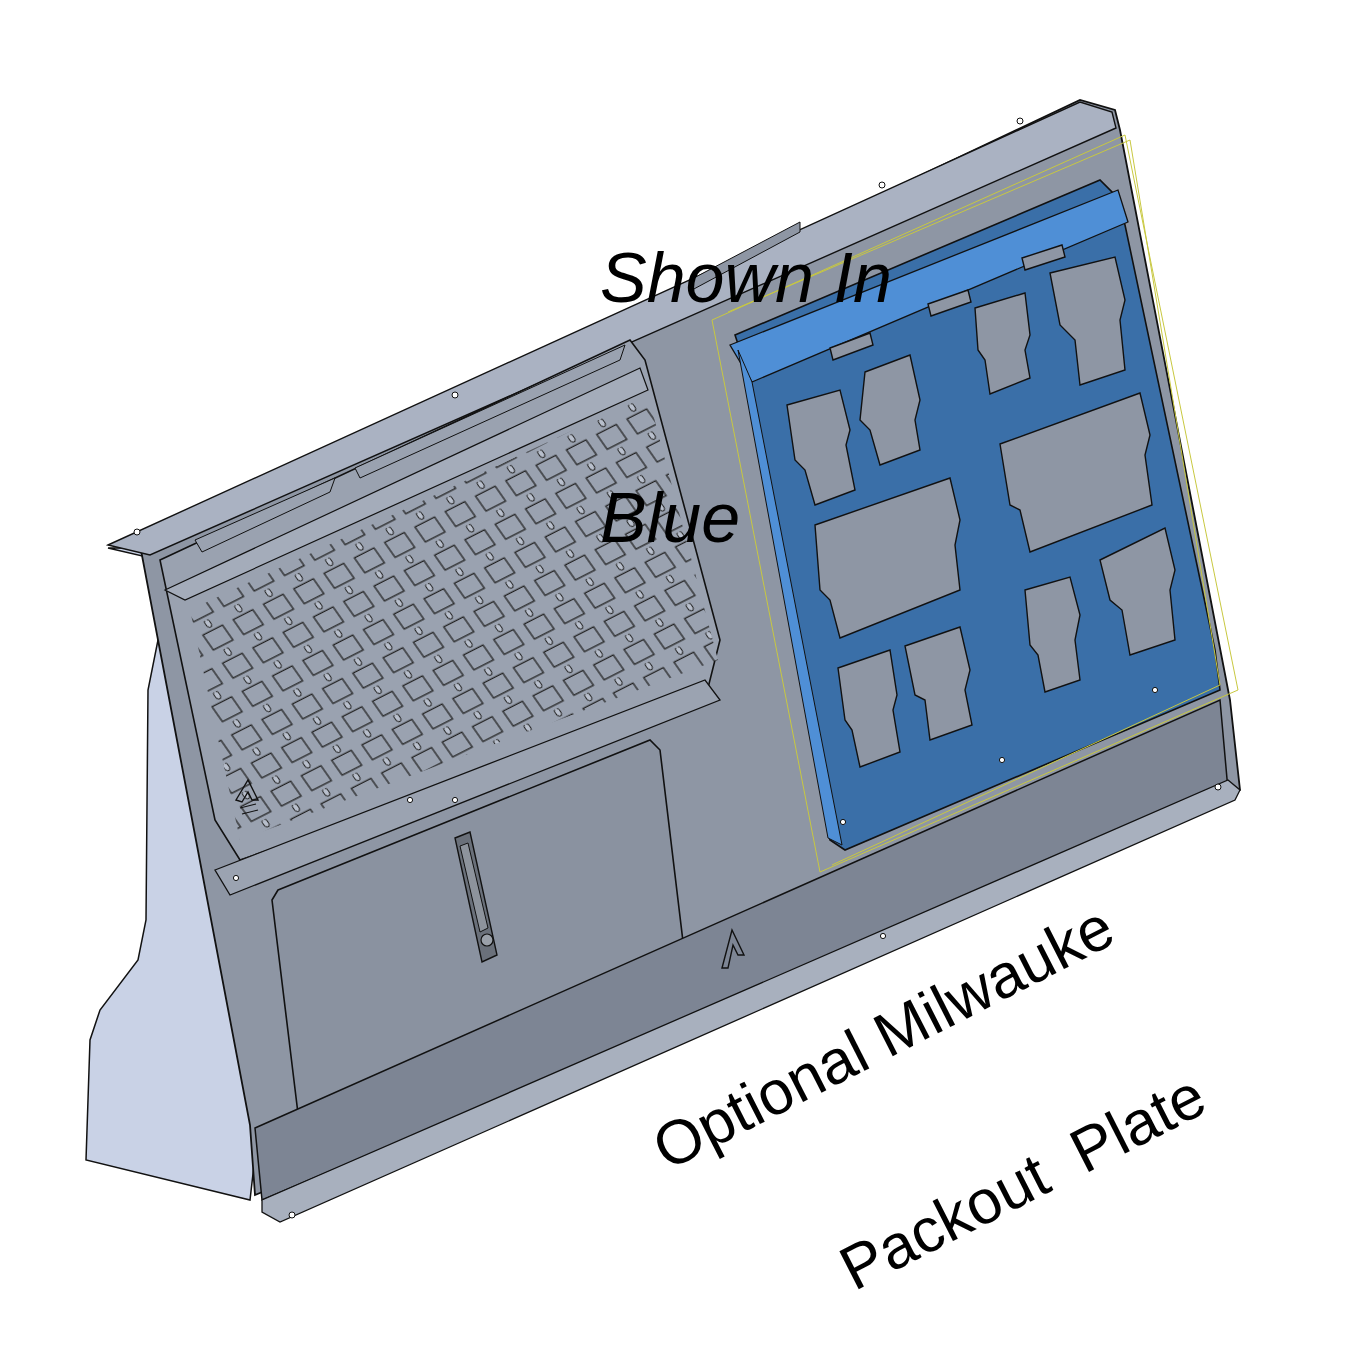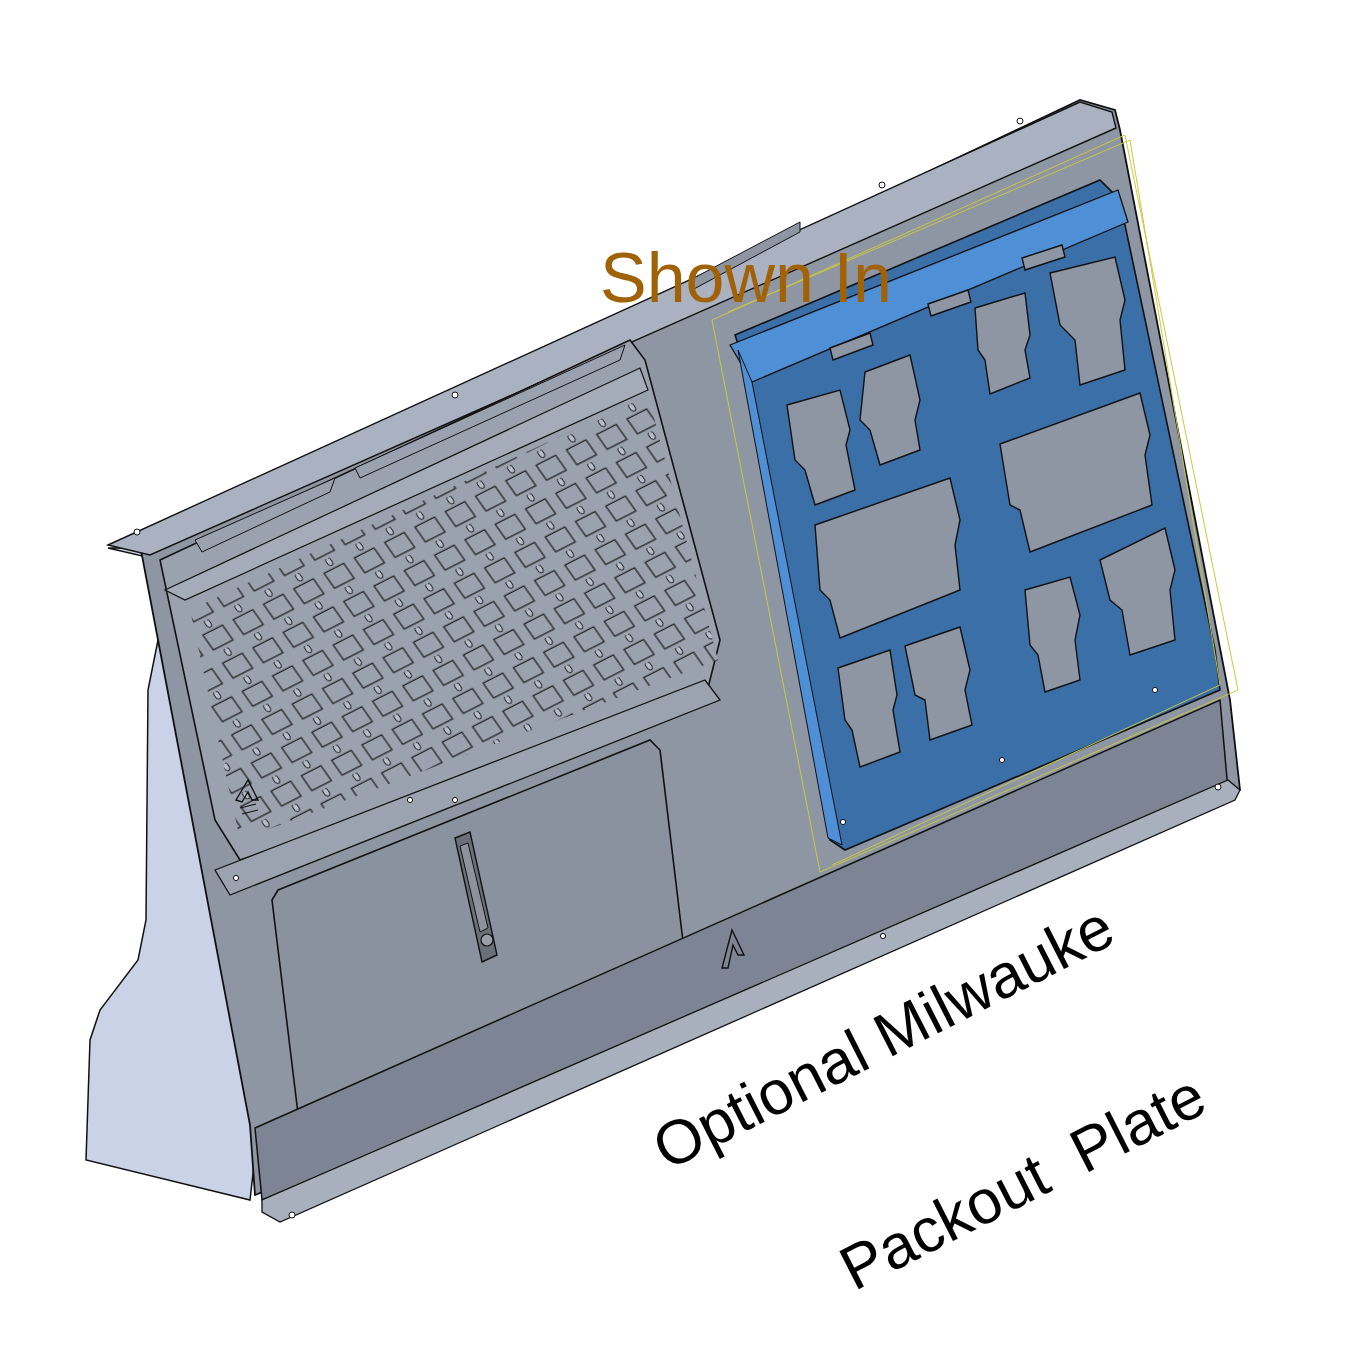--- a/index.html
+++ b/index.html
@@ -1,21 +1,22 @@
 <!DOCTYPE html>
 <html><head>
   <meta charset="utf-8">
   <style>
     html, body { margin: 0; padding: 0; background: #ffffff; }
     body { width: 1356px; height: 1356px; position: relative; overflow: hidden; font-family: "Liberation Sans", sans-serif; }
     #stage { position: absolute; left: 0; top: 0; width: 1356px; height: 1356px; }
     .label-top {
       position: absolute; left: 600px; top: 78px;
-      font-family: "Liberation Sans", sans-serif; font-size: 70px; line-height: 80px; color: #a16207;
+      font-family: "Liberation Sans", sans-serif; font-size: 70px; line-height: 80px; color: #000000;
       white-space: pre;
+      font-style: italic;
     }
     .label-top span { display: block; }
     .label-bottom {
       position: absolute; left: 585px; top: 1010px;
       font-family: "Liberation Sans", sans-serif; font-size: 62px; line-height: 64px; color: #000;
       transform-origin: 0 0; transform: rotate(-27deg);
       white-space: pre;
     }
     .label-bottom .l1 { display: block; }
     .label-bottom .l2 { display: block; padding-left: 112px; }
@@ -118,18 +119,19 @@
   </g>
 
   <g fill="none" stroke="#c8c840" stroke-width="1">
     <path d="M712,320 L1125,135 L1238,690 L820,872 Z"></path>
     <path d="M728,312 L1130,140 L1220,685 L832,865"></path>
   </g>
 </svg>
 
 <div class="label-top">
   <span>Shown In</span>
+  <span>Blue</span>
 </div>
 
 <div class="label-bottom">
   <span class="l1">Optional Milwauke</span>
   <span class="l2">Packout  Plate</span>
 </div>
 
 </body></html>

